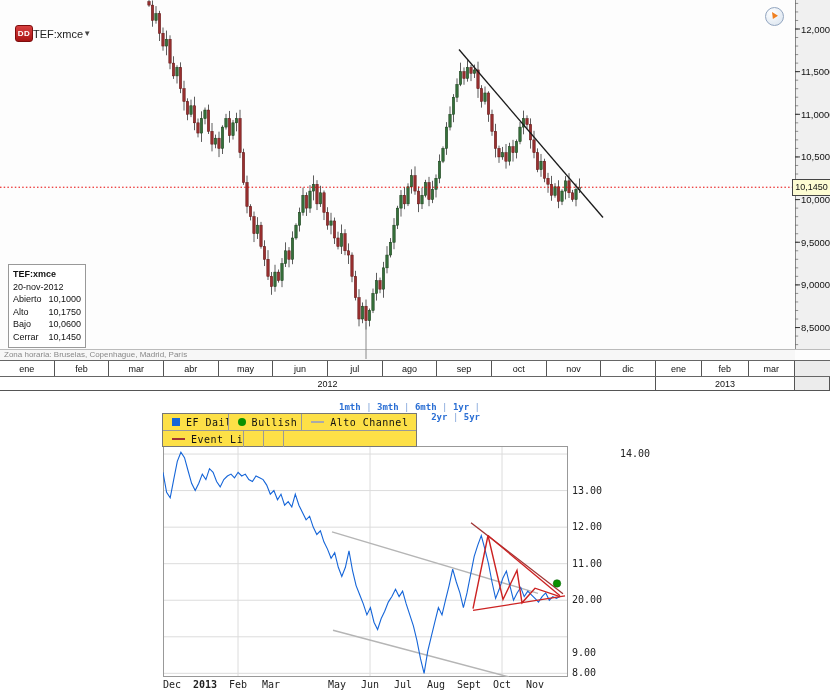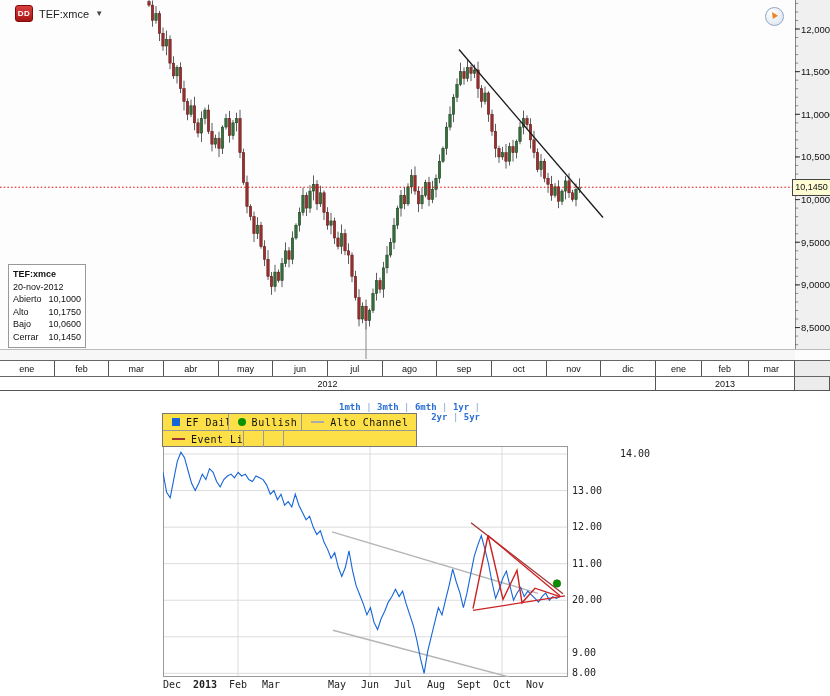--- a/index.html
+++ b/index.html
@@ -2,21 +2,21 @@
 <html><head>
 <meta charset="utf-8">
 <style>
   html,body{margin:0;padding:0;background:#fff;}
   .stage{position:relative;width:830px;height:696px;background:#fff;overflow:hidden;
          font-family:"Liberation Sans",sans-serif;color:#111;}
   .abs{position:absolute;}
   
   #top-section{top:0;left:0;width:830px;height:392px;}
   #candle-svg{position:absolute;top:0;left:0;}
-  .toolbar{top:5px;left:7px;display:flex;align-items:center;gap:6px;z-index:5;padding-left:8px;}
+  .toolbar{top:25px;left:7px;display:flex;align-items:center;z-index:5;padding-left:8px;}
   .logo{width:16px;height:15px;background:linear-gradient(#d84040,#a81414);border:1px solid #7d0d0d;
         border-radius:3px;color:#fff;font-size:8px;font-weight:bold;display:flex;
         align-items:center;justify-content:center;letter-spacing:.5px;}
   .symbol{font-size:11px;color:#222;}
   .caret{font-size:8px;color:#444;}
   .clock{top:7px;left:765px;width:17px;height:17px;border-radius:50%;
          background:radial-gradient(circle at 35% 30%,#ffffff,#d7e2ee);
          border:1px solid #93a6c0;z-index:5;}
   .clock:after{content:"";position:absolute;left:6px;top:4px;width:6px;height:7px;background:#f08020;
          clip-path:polygon(0 0,100% 55%,15% 100%);}
@@ -406,20 +406,21 @@
             <span>Bajo</span>
             <span>10,0600</span>
           </div>
           <div class="info-row">
             <span>Cerrar</span>
             <span>10,1450</span>
           </div>
         </div>
     </div>
 
+    <div class="abs tz-bar">Zona horaria: Bruselas, Copenhague, Madrid, París</div>
 
     <div class="abs months-row" id="months-row">
         <div class="month-cell" style="width: 54.6667px;">ene</div>
         <div class="month-cell" style="width: 54.6667px;">feb</div>
         <div class="month-cell" style="width: 54.6667px;">mar</div>
         <div class="month-cell" style="width: 54.6667px;">abr</div>
         <div class="month-cell" style="width: 54.6667px;">may</div>
         <div class="month-cell" style="width: 54.6667px;">jun</div>
         <div class="month-cell" style="width: 54.6667px;">jul</div>
         <div class="month-cell" style="width: 54.6667px;">ago</div>

